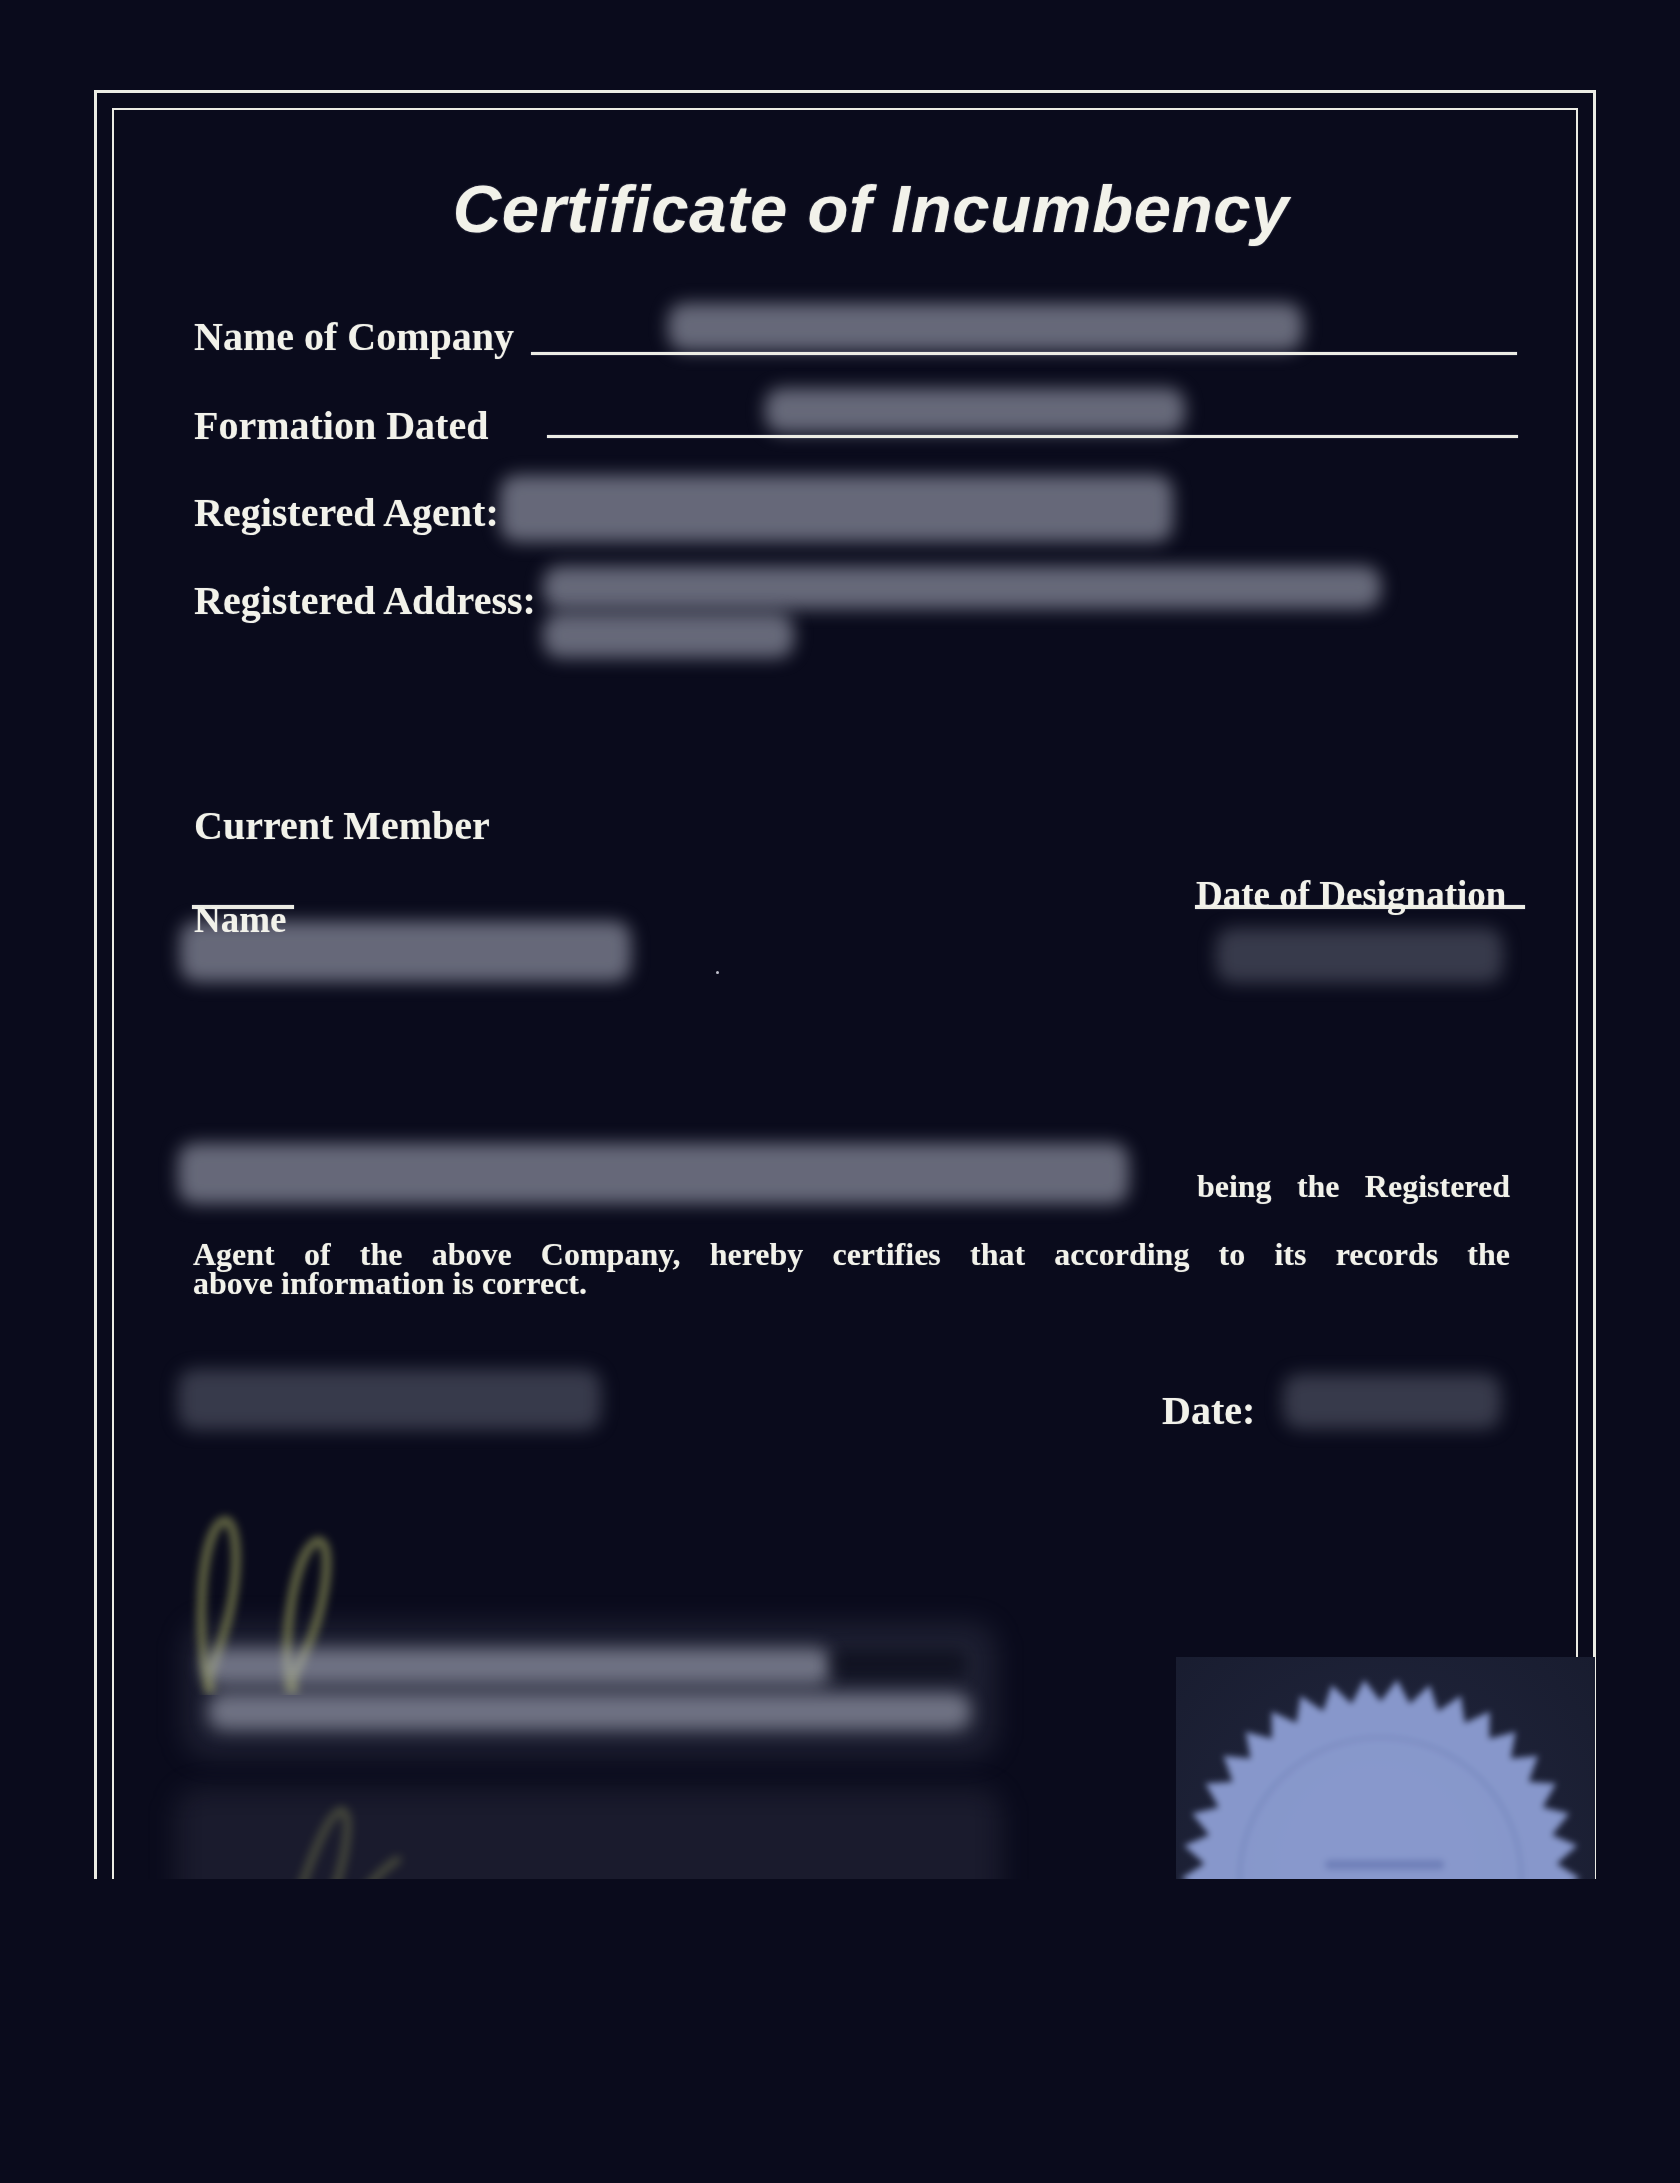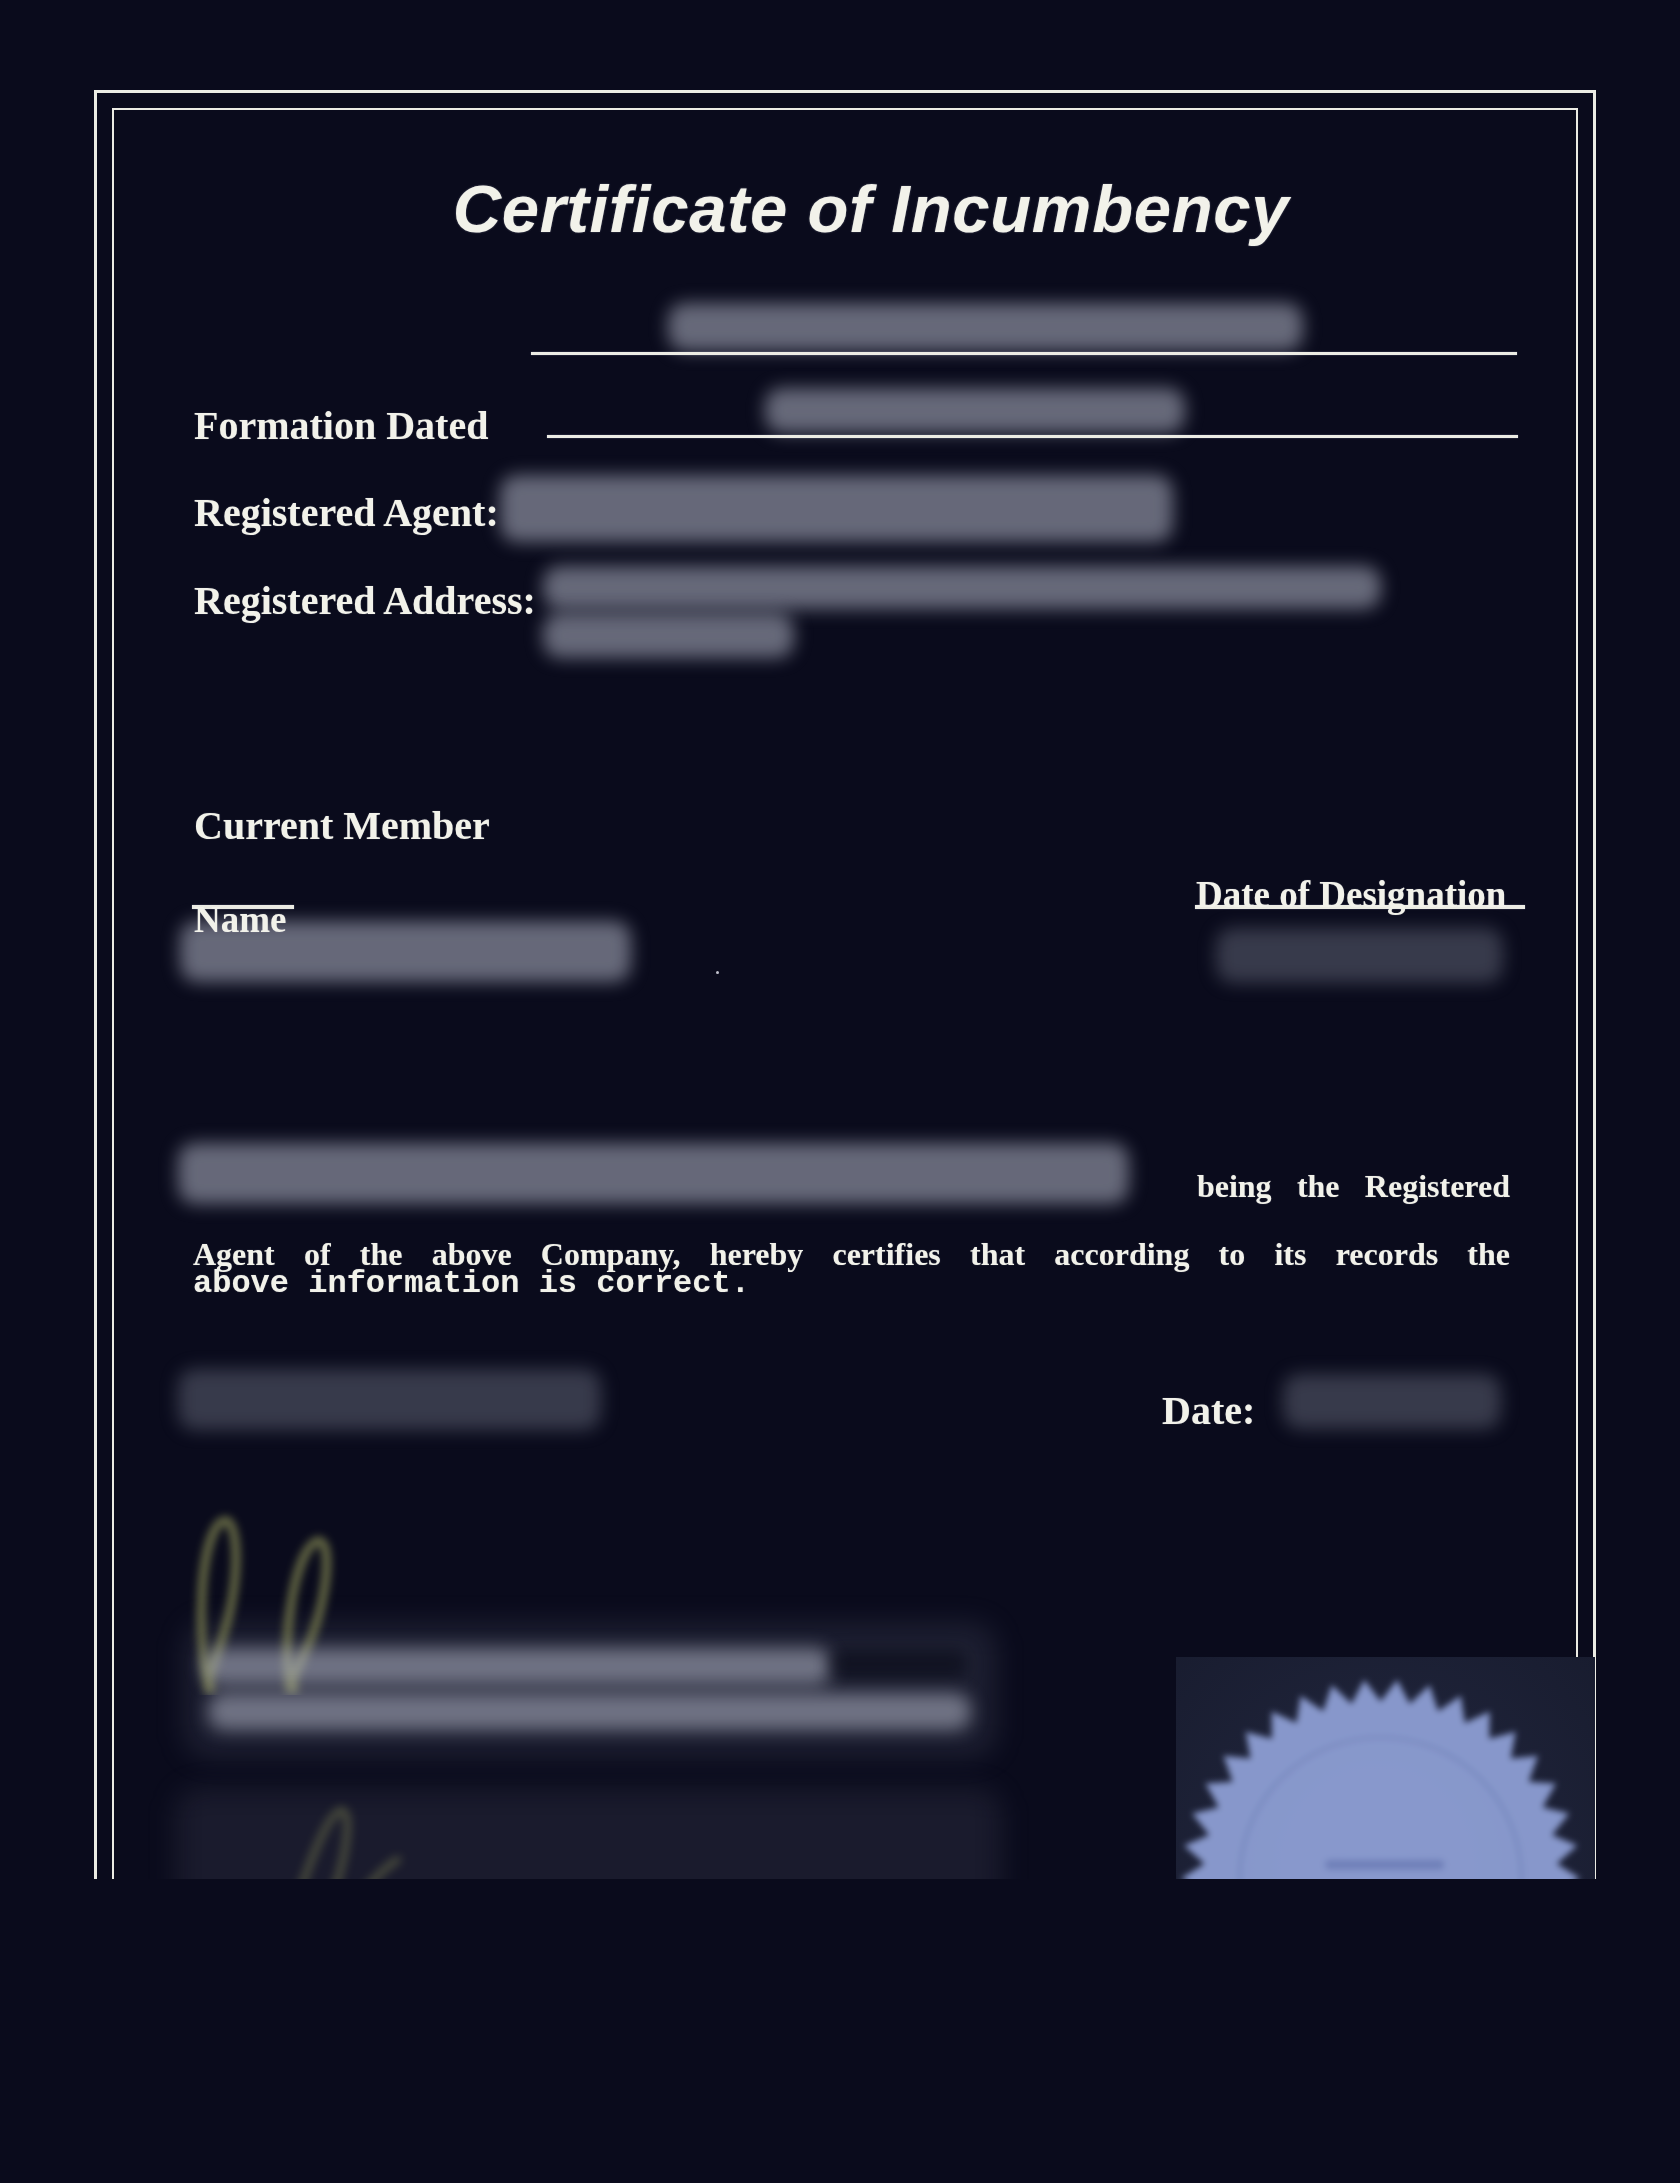--- a/index.html
+++ b/index.html
@@ -44,20 +44,21 @@
 </head>
 <body>
 
 <div class="page">
 
   <div class="border-frame border-outer"></div>
   <div class="border-frame border-inner"></div>
 
   <div class="title">Certificate of Incumbency</div>
 
+  <div class="label" style="left:194px;top:313px;">Name of Company</div>
   <div class="smudge" style="left:668px;top:303px;width:635px;height:48px;"></div>
   <div class="rule" style="left:531px;top:352px;width:986px;"></div>
 
   <div class="label" style="left:194px;top:402px;">Formation Dated</div>
   <div class="smudge" style="left:765px;top:388px;width:420px;height:45px;"></div>
   <div class="rule" style="left:547px;top:435px;width:971px;"></div>
 
   <div class="label" style="left:194px;top:489px;">Registered Agent:</div>
   <div class="smudge" style="left:500px;top:475px;width:673px;height:67px;"></div>
 
@@ -72,21 +73,21 @@
 
   <div class="label small" style="left:1196px;top:873px;">Date of Designation</div>
   <div class="rule" style="left:1195px;top:905px;width:330px;height:4px;"></div>
 
   <div class="smudge" style="left:180px;top:921px;width:451px;height:61px;"></div>
   <div class="smudge dim" style="left:1216px;top:928px;width:287px;height:55px;"></div>
 
   <div class="smudge" style="left:178px;top:1143px;width:951px;height:61px;"></div>
   <div class="para right" style="top:1162px;">being the Registered</div>
   <div class="para justify" style="top:1210px;">Agent of the above Company, hereby certifies that according to its records the</div>
-  <div class="para" style="top:1259px;font-family:Liberation Mono, monospace;">above information is correct.</div>
+  <div class="para" style="top:1259px;">above information is correct.</div>
 
   <div class="smudge dim" style="left:178px;top:1369px;width:423px;height:61px;"></div>
   <div class="label" style="left:1162px;top:1387px;">Date:</div>
   <div class="smudge dim" style="left:1283px;top:1374px;width:218px;height:55px;"></div>
 
   <div class="patch" style="left:185px;top:1624px;width:810px;height:132px;"></div>
   <svg class="sig-svg" style="left:183px;top:1495px;" width="200" height="200" viewBox="0 0 300 300">
     <g fill="none" stroke="var(--ink)" stroke-width="13" stroke-linecap="round" opacity="0.8" filter="blur(6px)">
       <path d="M38,292 C 18,190 28,70 55,42 C 82,18 90,115 62,205 C 48,252 38,272 42,292"></path>
       <path d="M160,292 C 148,205 168,95 196,72 C 226,50 220,150 188,225 C 172,260 162,278 167,292"></path>

